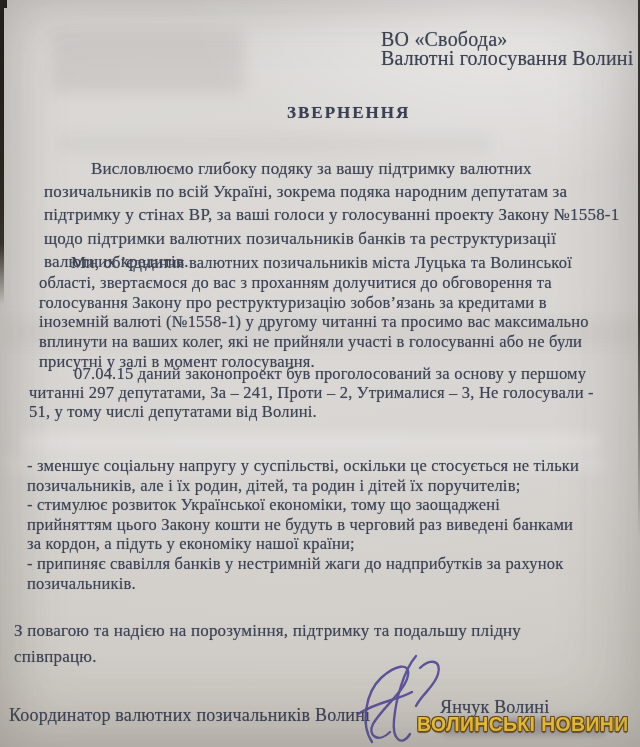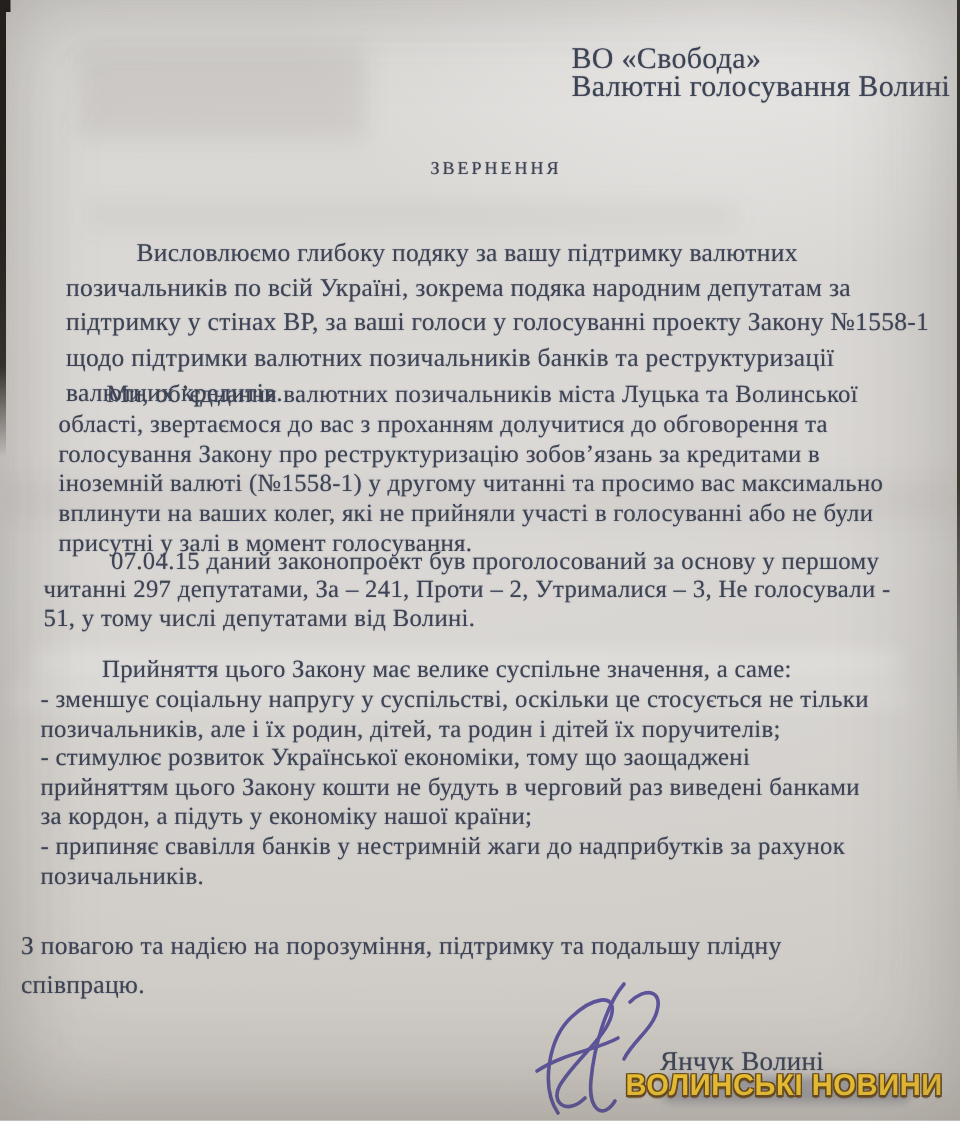--- a/index.html
+++ b/index.html
@@ -42,21 +42,21 @@
   .smudge-f { left:440px; top:718px; width:168px; height:17px; background:rgba(62,66,88,0.30); filter:blur(3px); border-radius:8px; }
 
   .txt {
     position:absolute; color:#3d4456; font-size:17px; letter-spacing:0.2px;
     white-space:pre-line; width:612px; line-height:23px;
     text-shadow: 0 0 0.8px rgba(61,68,86,0.55);
   }
   .letterhead { left:381px; top:30px; line-height:19px; font-size:20px; width:250px; white-space:normal; }
   .letterhead div { white-space:nowrap; }
   .title {
-    left:287px; top:101px; font-weight:normal; font-size:12px; letter-spacing:2px;
+    left:287px; top:101px; font-weight:bold; font-size:17px; letter-spacing:2px;
     width:auto; color:#3a4152; margin:0;
   }
   .p-thanks  { left:44px; top:157px; text-indent:47px; line-height:23.2px; }
   .p-appeal  { left:39px; top:253px; text-indent:32px; font-size:16.5px; line-height:19.8px; }
   .p-vote    { left:29px; top:364px; text-indent:45px; font-size:16.5px; line-height:19.2px; }
   .p-heading { left:27px; top:436px; text-indent:41px; font-size:16.5px; line-height:19px; }
   .p-points  { left:27px; top:456px; font-size:16.5px; line-height:19.6px; }
   .p-closing { left:14px; top:618px; line-height:26px; }
   .signer-role { left:9px;  top:704px; font-size:18px; width:auto; white-space:nowrap; }
   .signer-name { left:440px; top:696px; font-size:18px; width:auto; white-space:nowrap; }
@@ -99,31 +99,31 @@
 валютних кредитів.</div>
   <div class="txt p-appeal">Ми, об’єднання валютних позичальників міста Луцька та Волинської
 області, звертаємося до вас з проханням долучитися до обговорення та
 голосування Закону про реструктуризацію зобов’язань за кредитами в
 іноземній валюті (№1558-1) у другому читанні та просимо вас максимально
 вплинути на ваших колег, які не прийняли участі в голосуванні або не були
 присутні у залі в момент голосування.</div>
   <div class="txt p-vote">07.04.15 даний законопроект був проголосований за основу у першому
 читанні 297 депутатами, За – 241, Проти – 2, Утрималися – 3, Не голосували -
 51, у тому числі депутатами від Волині.</div>
-  <div class="txt p-heading">Прийняття цього Закону має велике суспільне значення, а саме:</div>
   <div class="txt p-closing">З повагою та надією на порозуміння, підтримку та подальшу плідну
 співпрацю.</div>
   <div class="txt p-points">- зменшує соціальну напругу у суспільстві, оскільки це стосується не тільки
 позичальників, але і їх родин, дітей, та родин і дітей їх поручителів;
 - стимулює розвиток Української економіки, тому що заощаджені
 прийняттям цього Закону кошти не будуть в черговий раз виведені банками
 за кордон, а підуть у економіку нашої країни;
 - припиняє свавілля банків у нестримній жаги до надприбутків за рахунок
 позичальників.</div>
 
+  <div class="txt signer-role">Координатор валютних позичальників Волині</div>
   <div class="txt signer-name">Янчук Волині</div>
 
   <svg class="signature-svg" width="112" height="97" viewBox="0 0 112 97">
     <g fill="none" stroke="#4e4496" stroke-width="2.4" stroke-linecap="round" opacity="0.88">
       <path d="M 22 92 C 10 74, 16 42, 31 28 C 45 15, 60 12, 58 25 C 56 40, 32 58, 23 74 C 17 85, 28 94, 40 82"></path>
       <path d="M 66 6 C 54 20, 46 48, 44 70 C 42 90, 52 97, 60 84"></path>
       <path d="M 8 64 C 26 52, 48 50, 62 42"></path>
       <path d="M 70 18 C 80 8, 92 10, 88 24 C 85 36, 72 44, 66 56"></path>
     </g>
   </svg>

